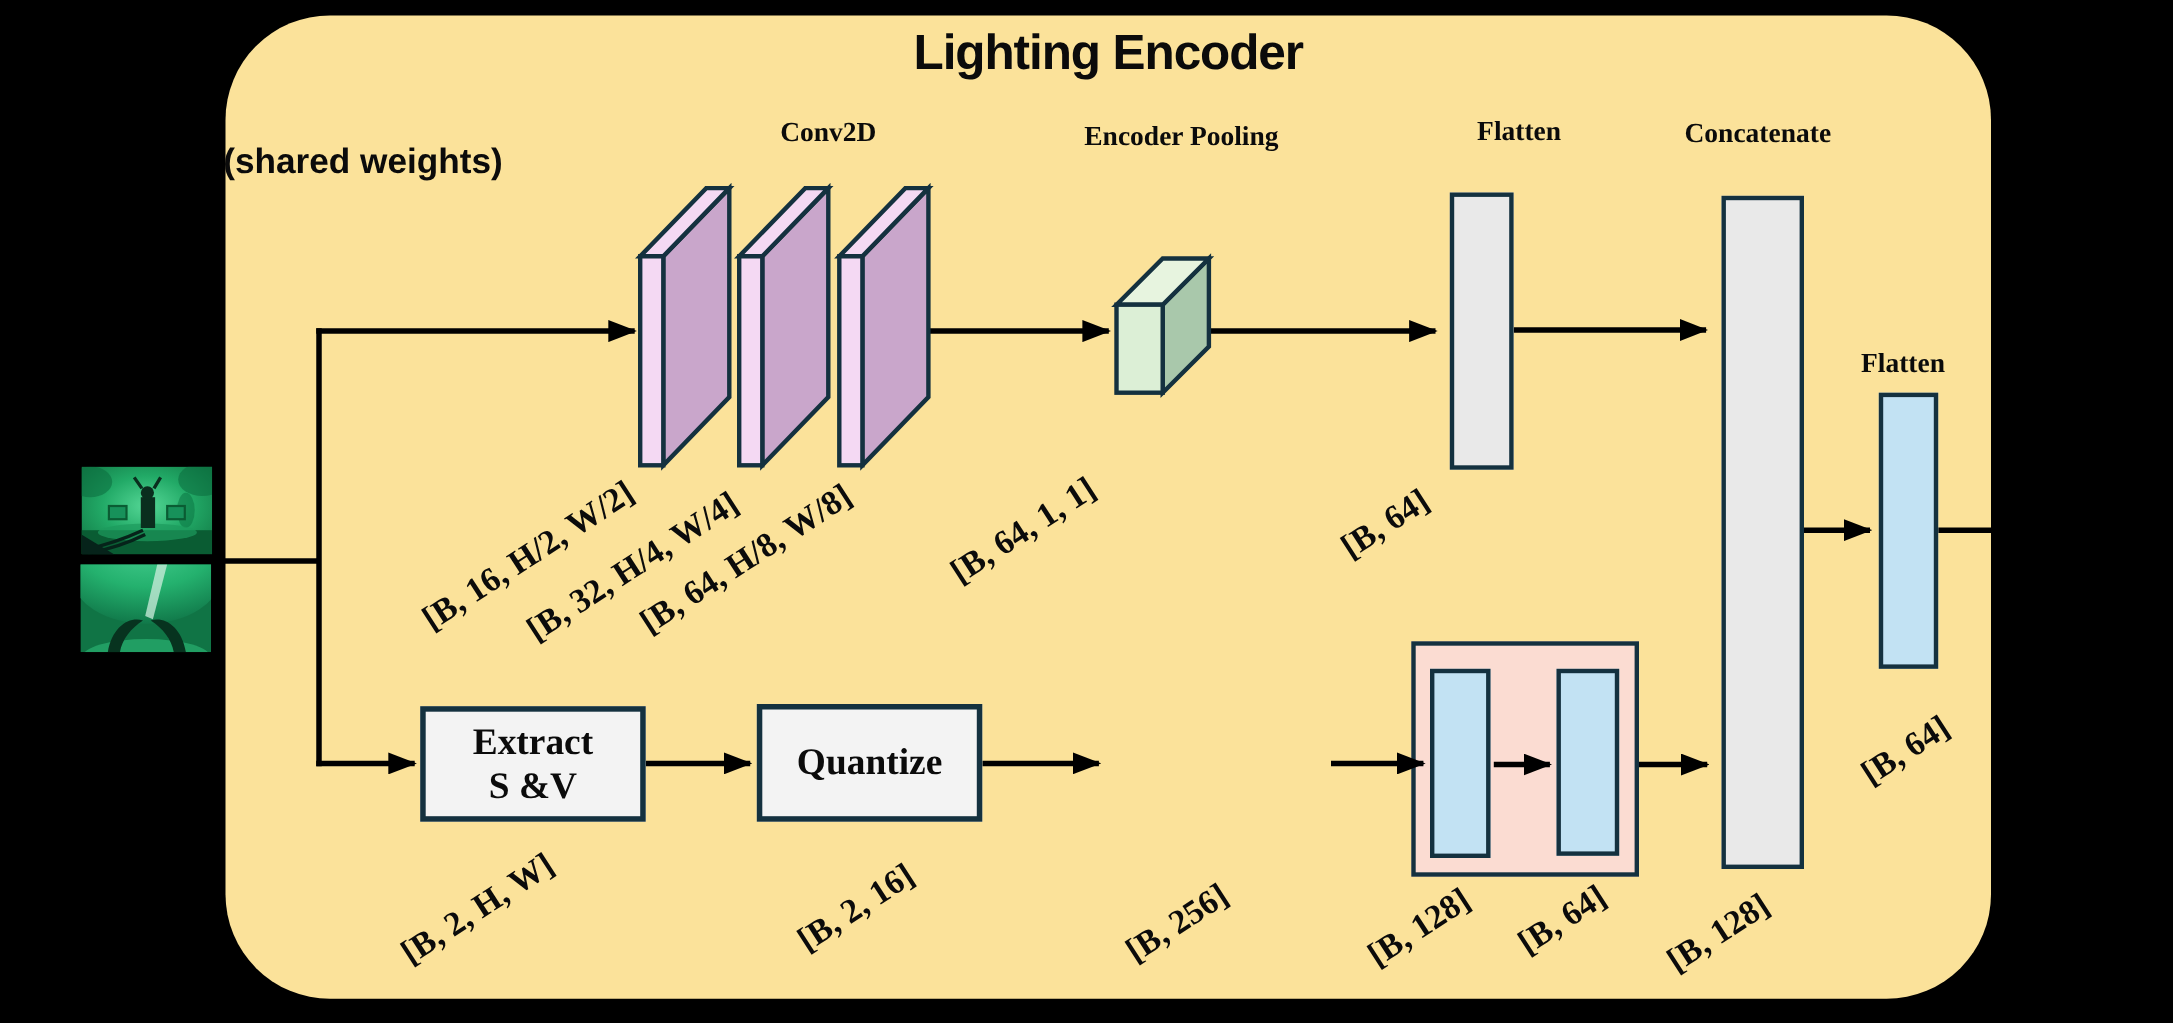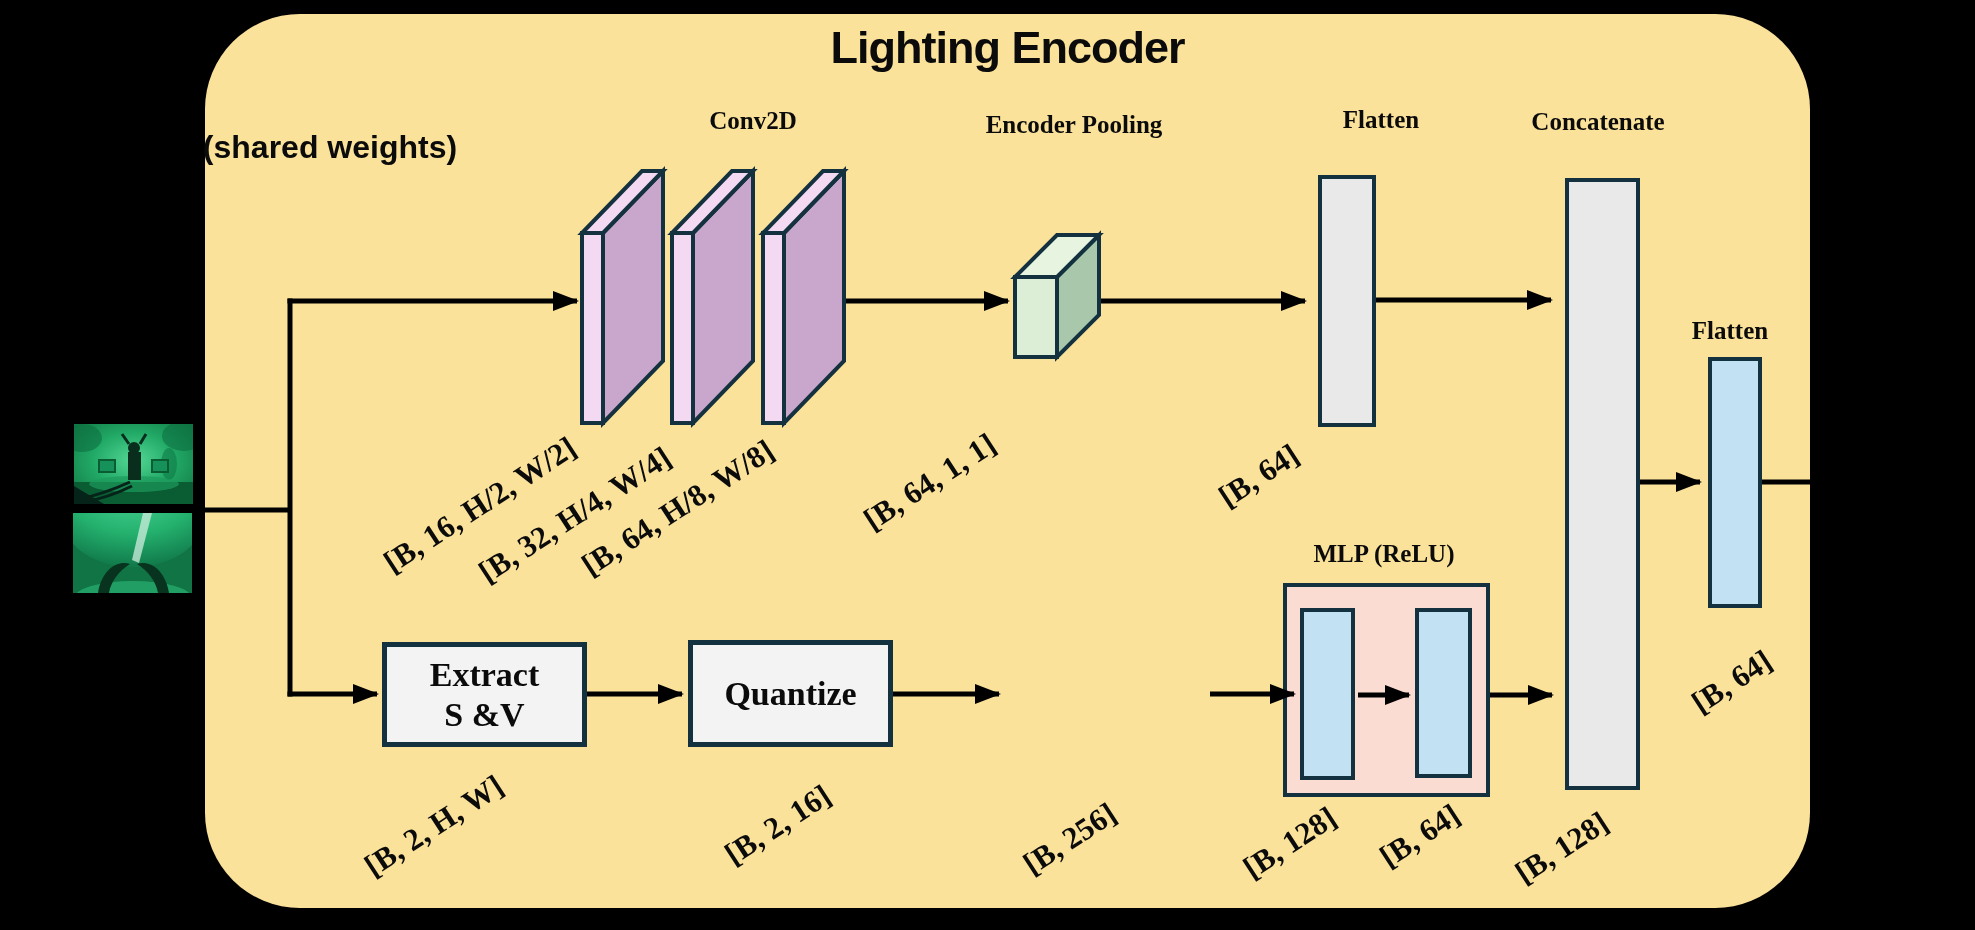--- a/index.html
+++ b/index.html
@@ -148,21 +148,20 @@
       <path d="M1358,695 H1409" marker-end="url(#ah)"></path>
       <path d="M1490,695 H1552" marker-end="url(#ah)"></path>
     </g>
   </svg>
 
   <div class="lbl stage" style="left:753px;top:121px">Conv2D</div>
   <div class="lbl stage" style="left:1074px;top:125px">Encoder Pooling</div>
   <div class="lbl stage" style="left:1381px;top:120px">Flatten</div>
   <div class="lbl stage" style="left:1598px;top:122px">Concatenate</div>
   <div class="lbl stage" style="left:1730px;top:331px">Flatten</div>
-  <div class="lbl stage" style="left:1384px;top:554px">MLP (ReLU)</div>
 
   <div class="lbl tensor" style="left:480px;top:505px">[B, 16, H/2, W/2]</div>
   <div class="lbl tensor" style="left:575px;top:515px">[B, 32, H/4, W/4]</div>
   <div class="lbl tensor" style="left:678px;top:508px">[B, 64, H/8, W/8]</div>
   <div class="lbl tensor" style="left:930px;top:482px">[B, 64, 1, 1]</div>
   <div class="lbl tensor" style="left:1259px;top:476px">[B, 64]</div>
   <div class="lbl tensor" style="left:434px;top:826px">[B, 2, H, W]</div>
   <div class="lbl tensor" style="left:778px;top:825px">[B, 2, 16]</div>
   <div class="lbl tensor" style="left:1070px;top:839px">[B, 256]</div>
   <div class="lbl tensor" style="left:1290px;top:843px">[B, 128]</div>

